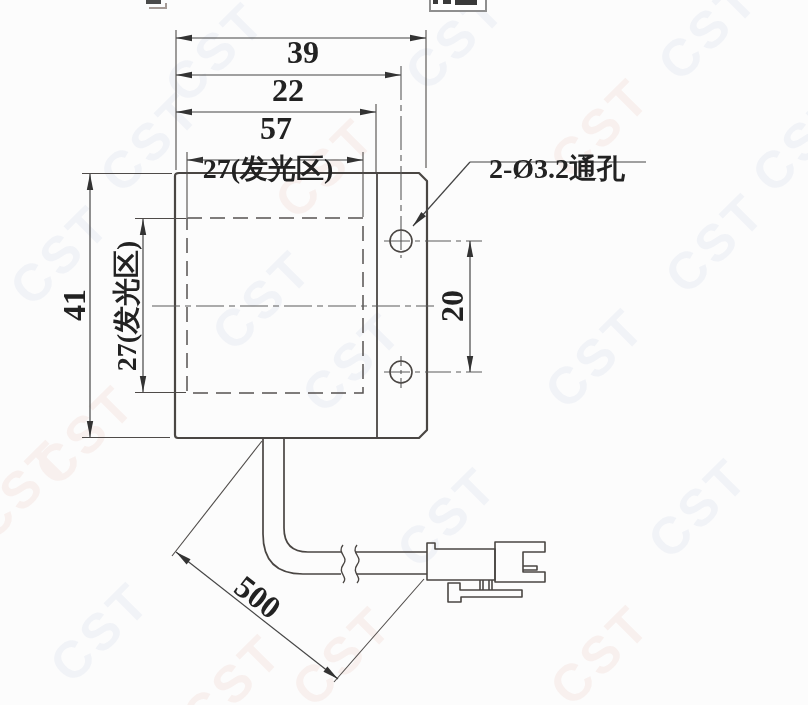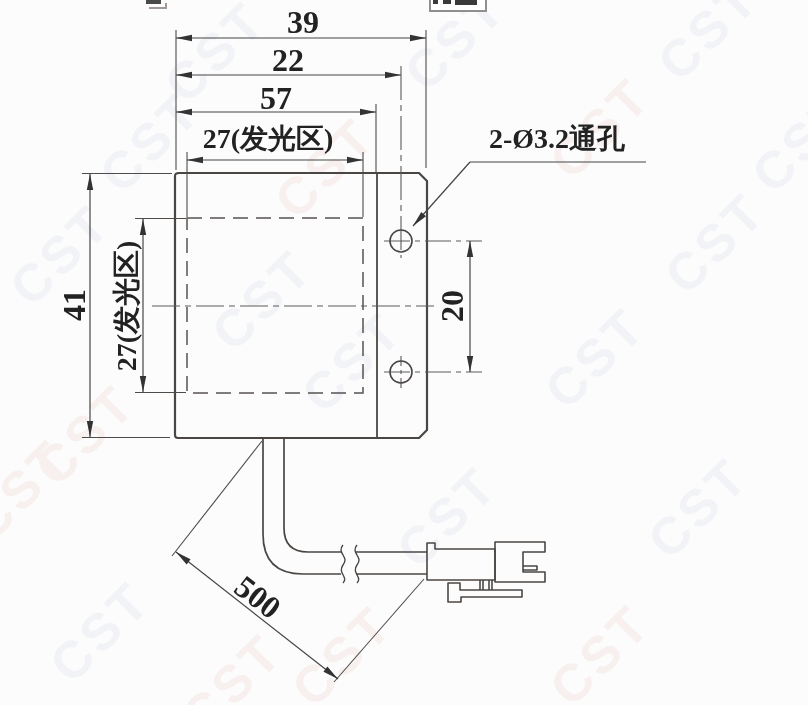--- a/index.html
+++ b/index.html
@@ -9,21 +9,21 @@
   #wm-layer{position:absolute;inset:0;}
   .wm{position:absolute;transform:translate(-50%,-50%) rotate(-45deg);
       font:bold 52px "Liberation Sans","DejaVu Sans",sans-serif;letter-spacing:4px;
       user-select:none;white-space:nowrap;}
   
   #draw{position:absolute;left:0;top:0;}
   
   .dim{position:absolute;font-weight:700;color:#222;white-space:nowrap;line-height:1;}
   .n{font-size:32px;}
   .m{font-size:28px;}
-  .c{transform:translate(-50%,-50%);}
+  .c{transform:translate(-50%,-50%);margin-top:30px;}
   .v{transform:translate(-50%,-50%) rotate(-90deg);}
   .d500{transform:translate(-50%,-50%) rotate(38deg);}
   
   .frag{position:absolute;}
   #frag1-bar{left:146px;top:0;width:15px;height:4px;background:#4a4a4a;}
   #frag1-l{left:149px;top:3px;width:16px;height:4px;border-bottom:2px solid #a49a95;border-right:2px solid #a49a95;}
   #frag2-box{left:429px;top:0;width:54px;height:10px;background:#ffffff;
              border-left:2px solid #8f8f8f;border-right:2px solid #8f8f8f;border-bottom:2px solid #8f8f8f;}
   .frag-mark{position:absolute;background:#3a3a3a;}
   #fm1{left:433px;top:0;width:5px;height:4px;}

